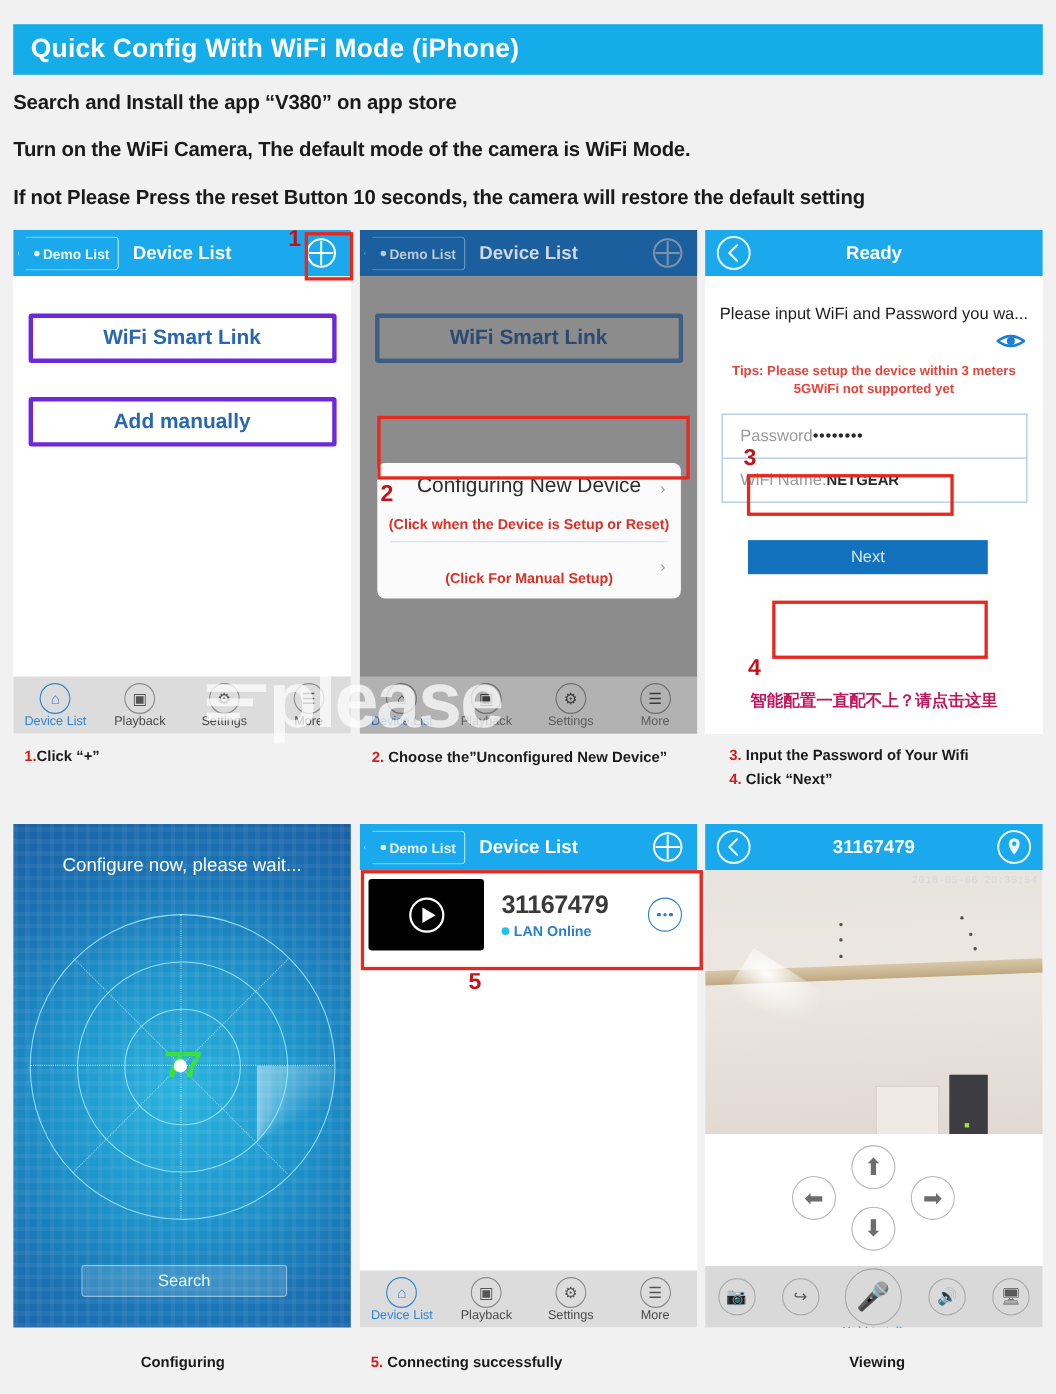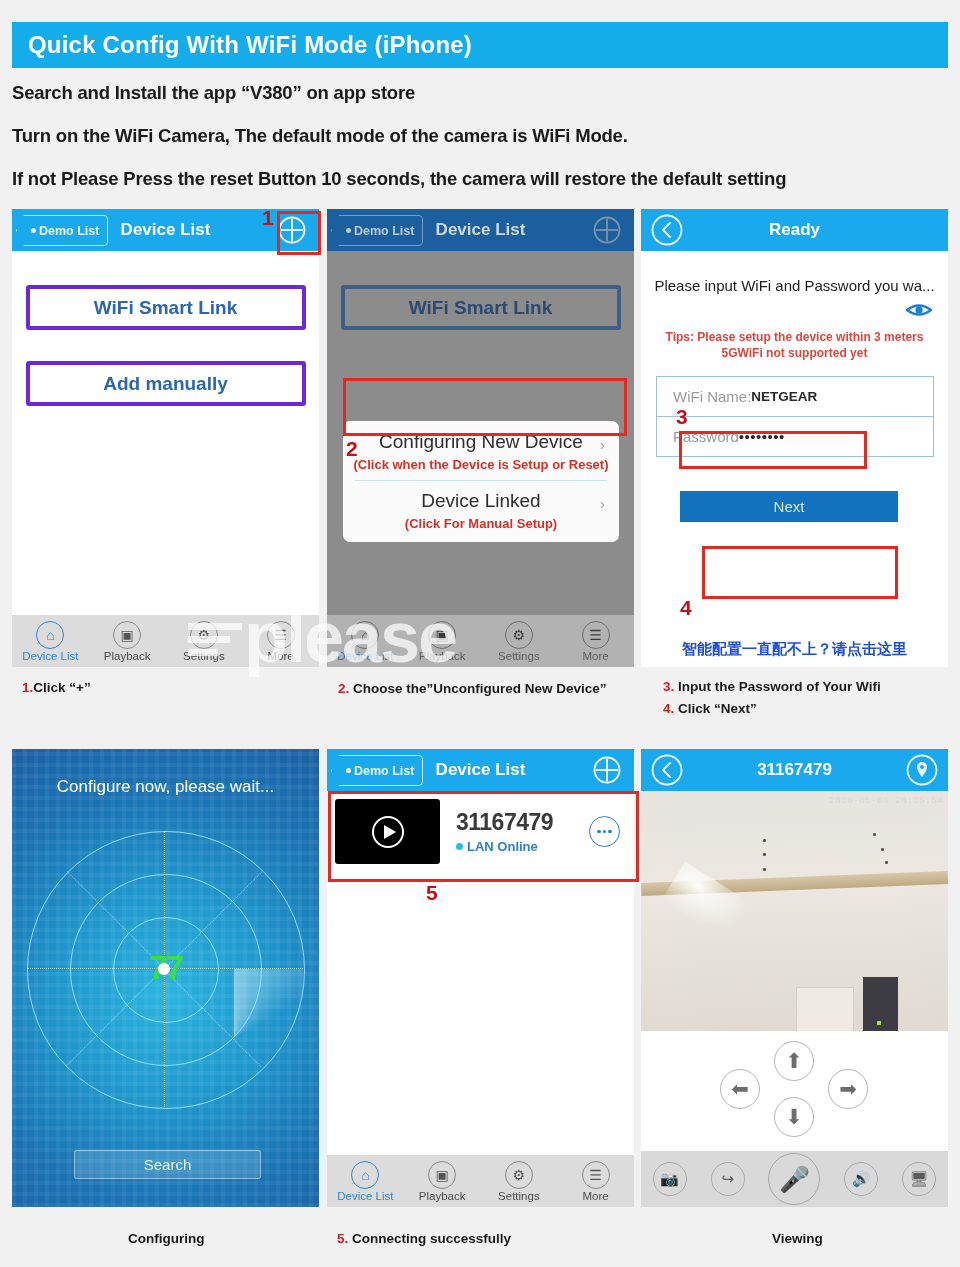--- a/index.html
+++ b/index.html
@@ -83,21 +83,21 @@
 
   
   .dim-body { background:#8c8c8c; height:416px; position:relative; }
   .big-btn.dimmed { border-color:#3d5f84; color:#2a4a72; background:#8c8c8c; }
   .sheet {
     position:absolute; left:16px; top:170px; width:276px; background:#fbfbfb;
     border-radius:7px; padding: 6px 0 8px 0;
   }
   .sheet-row { position:relative; text-align:center; padding: 4px 0 3px 0; }
   .sheet-row .main { font-size:19px; color:#2e2e2e; }
-  .sheet-row .sub  { font-size:13px; color:#d93025; font-weight:bold; margin-top:4px; }
+  .sheet-row .sub  { font-size:13px; color:#d93025; font-weight:bold; margin-top:16px; }
   .sheet-row .chev { position:absolute; right:14px; top:9px; color:#9b9b9b; font-size:15px; }
   .sheet-div { height:1px; background:#cfe0f0; margin: 5px 12px; }
   .tabbar.dim { background: rgba(220,220,220,.48); }
   .tabbar.dim .lbl { color:#5d5d5d; }
   .tabbar.dim .circ { border-color:#6e6e6e; color:#3b3b3b; }
   .tabbar.dim .tab.active .lbl { color:#2f6ea8; }
 
   
   .p3 .body-white { padding: 0; }
   .hint {
@@ -117,22 +117,22 @@
   .flabel { color:#9a9a9a; font-size:15px; }
   .fvalue { color:#2a2a2a; font-size:13.5px; font-weight:bold; }
   .pwd-dots { color:#2a2a2a; font-size:15px; letter-spacing:.5px; }
   .eye { position:absolute; right:16px; top:51px; width:26px; height:16px; }
   .next-btn {
     position:absolute; left:39px; top:240px; width:218px; height:31px;
     background:#1272bd; color:#d8e9f7; font-size:15px;
     display:flex; align-items:center; justify-content:center;
   }
   .cn-link {
-    position:absolute; left:0; bottom:8px; width:100%; text-align:center;
-    color:#1d4ed8; font-size:15px; font-weight:bold;
+    position:absolute; left:0; bottom:20px; width:100%; text-align:center;
+    color:#be185d; font-size:15px; font-weight:bold;
   }
 
   
   .radar-bg {
     width:100%; height:100%; position:relative;
     background: radial-gradient(circle at 50% 54%, #2ab4de 0%, #1e97cd 36%, #1a73b4 70%, #1b5fa4 100%);
     overflow:hidden;
   }
   .radar-dots {
     position:absolute; inset:0; opacity:.30;
@@ -328,21 +328,20 @@
       <div style="height:34px"></div>
       <div class="big-btn dimmed">WiFi Smart Link</div>
       <div class="sheet">
         <div class="sheet-row">
           <div class="main">Configuring New Device</div>
           <div class="sub">(Click when the Device is Setup or Reset)</div>
           <div class="chev">›</div>
         </div>
         <div class="sheet-div"></div>
         <div class="sheet-row">
-          <div class="main">Device Linked</div>
           <div class="sub">(Click For Manual Setup)</div>
           <div class="chev">›</div>
         </div>
       </div>
       <div class="tabbar dim">
         <div class="tab active">
           <div class="circ">⌂</div>
           <div class="lbl">Device List</div>
         </div>
         <div class="tab">
@@ -374,26 +373,26 @@
       <div class="nav-title">Ready</div>
     </div>
     <div class="body-white">
       <div class="hint">Please input WiFi and Password you wa...</div>
       <div class="tips">
         <span>Tips: Please setup the device within 3 meters</span><br>
         <span>5GWiFi not supported yet</span>
       </div>
       <div class="form-box">
         <div class="frow">
+          <span class="flabel">Password</span>
+          <span class="pwd-dots">••••••••</span>
+        </div>
+        <div class="frow">
           <span class="flabel">WiFi Name:</span>
           <span class="fvalue">NETGEAR</span>
-        </div>
-        <div class="frow">
-          <span class="flabel">Password</span>
-          <span class="pwd-dots">••••••••</span>
         </div>
       </div>
       <div class="eye">
         <svg width="26" height="16" viewBox="0 0 26 16">
           <path d="M1 8 Q13 -1 25 8 Q13 17 1 8 Z" fill="none" stroke="#1a7fd4" stroke-width="2.4"></path>
           <circle cx="13" cy="8" r="3.6" fill="#1a7fd4"></circle>
         </svg>
       </div>
       <div class="next-btn">Next</div>
       <div class="cn-link">智能配置一直配不上？请点击这里</div>

